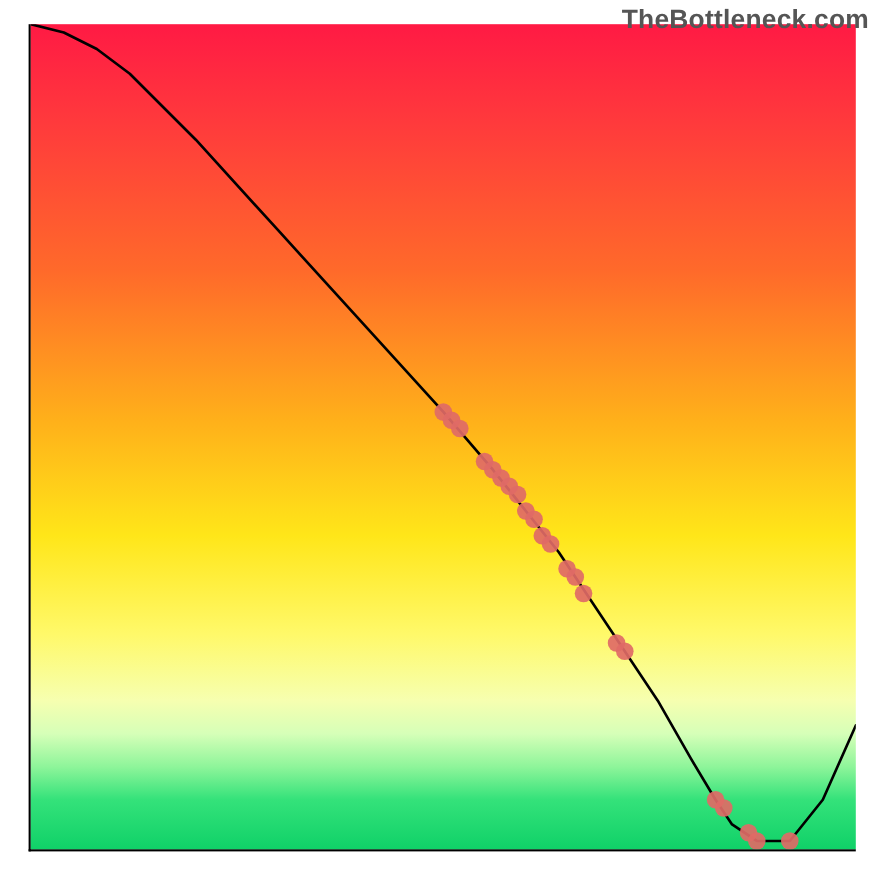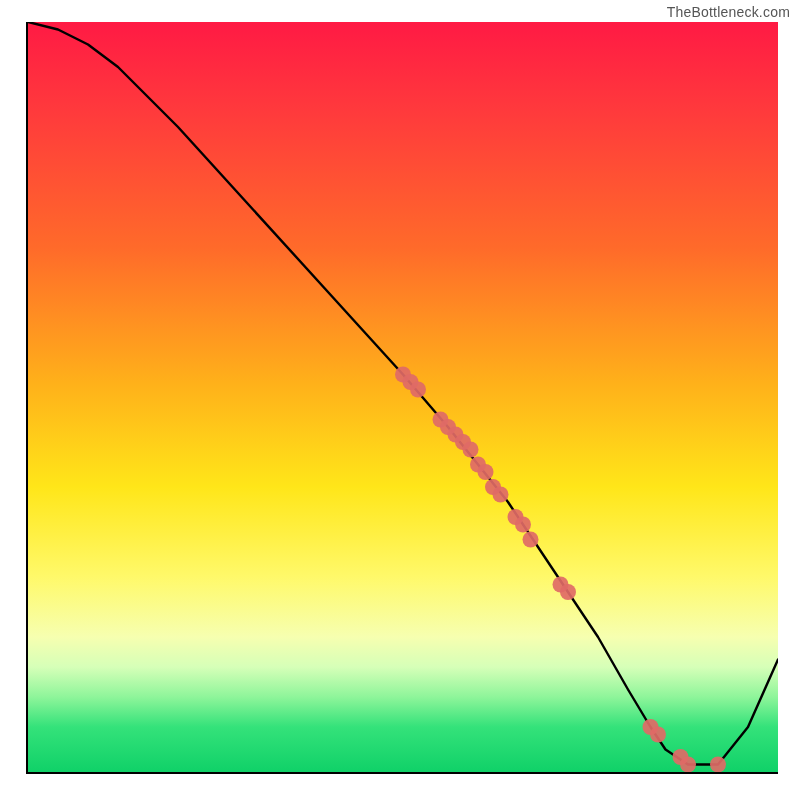--- a/index.html
+++ b/index.html
@@ -12,22 +12,22 @@
   }
   .stage {
     position: relative;
     width: 800px;
     height: 800px;
   }
   .watermark {
     position: absolute;
     top: 4px;
     right: 10px;
-    font-size: 14px;
-    font-weight: 400;
+    font-size: 24px;
+    font-weight: 700;
     color: #555;
     letter-spacing: 0.2px;
     z-index: 20;
     pointer-events: none;
     text-align: center;
   }
   .axis-left, .axis-bottom {
     position: absolute;
     background: #000;
   }

